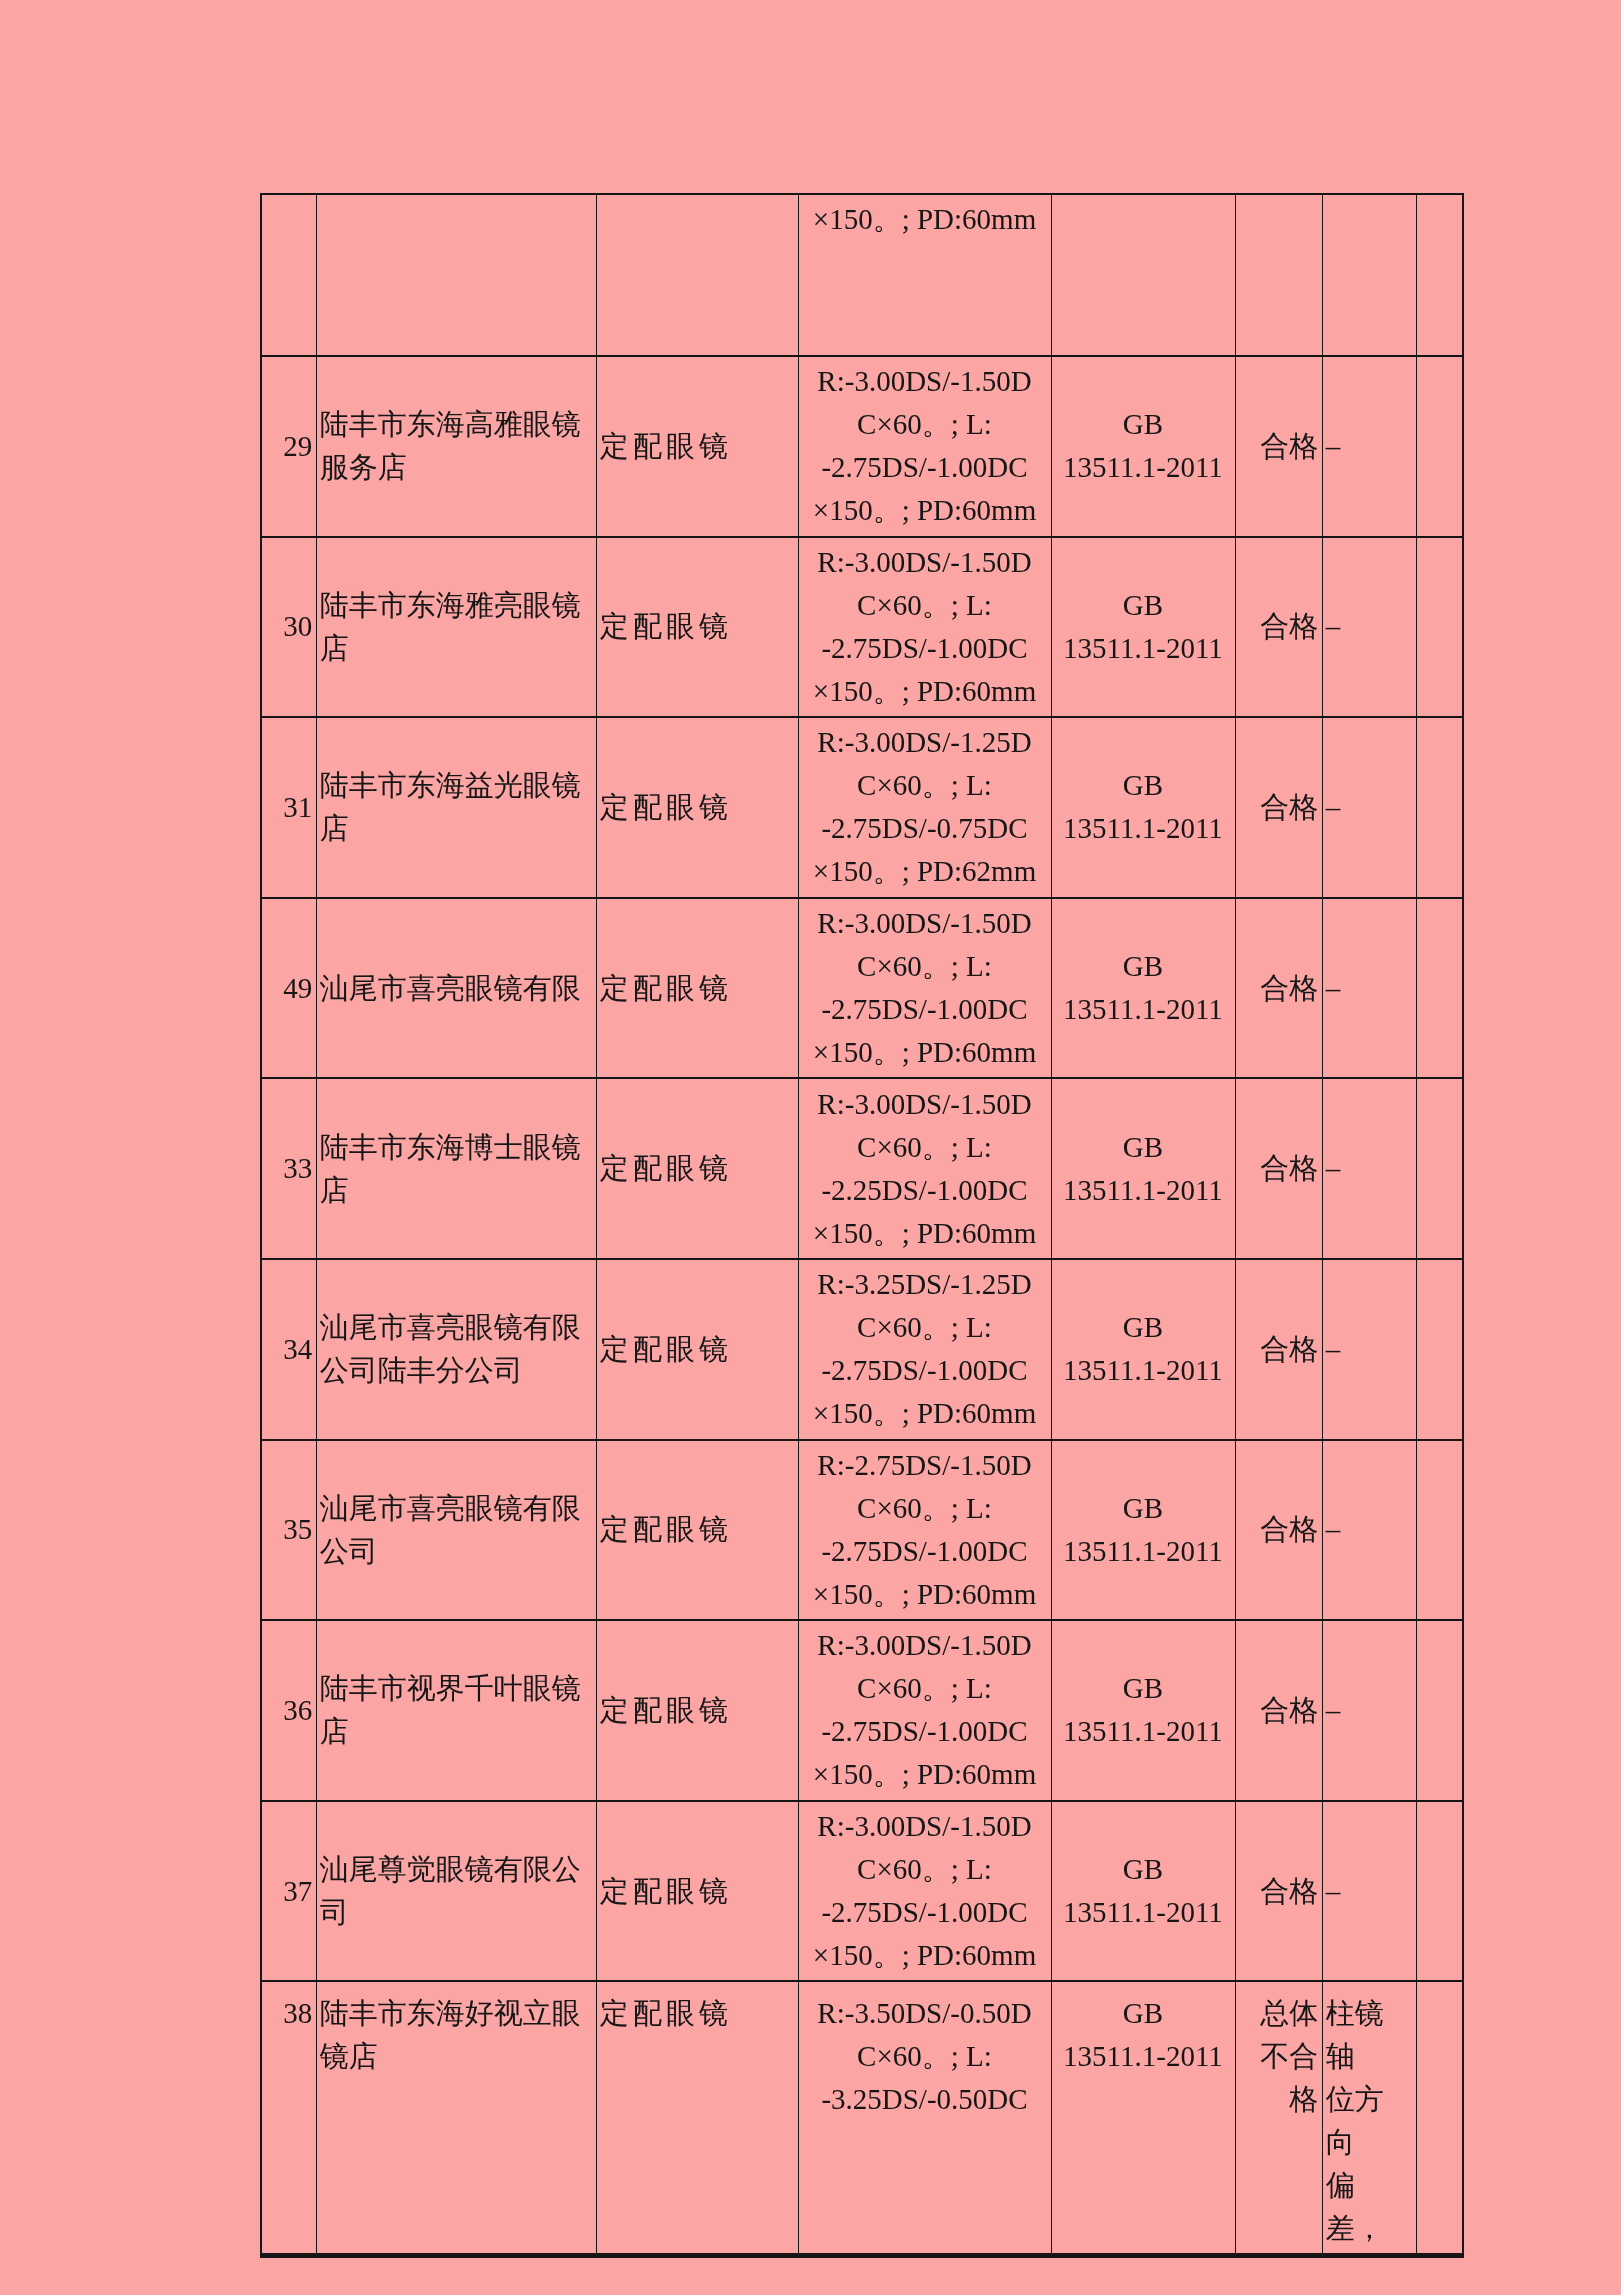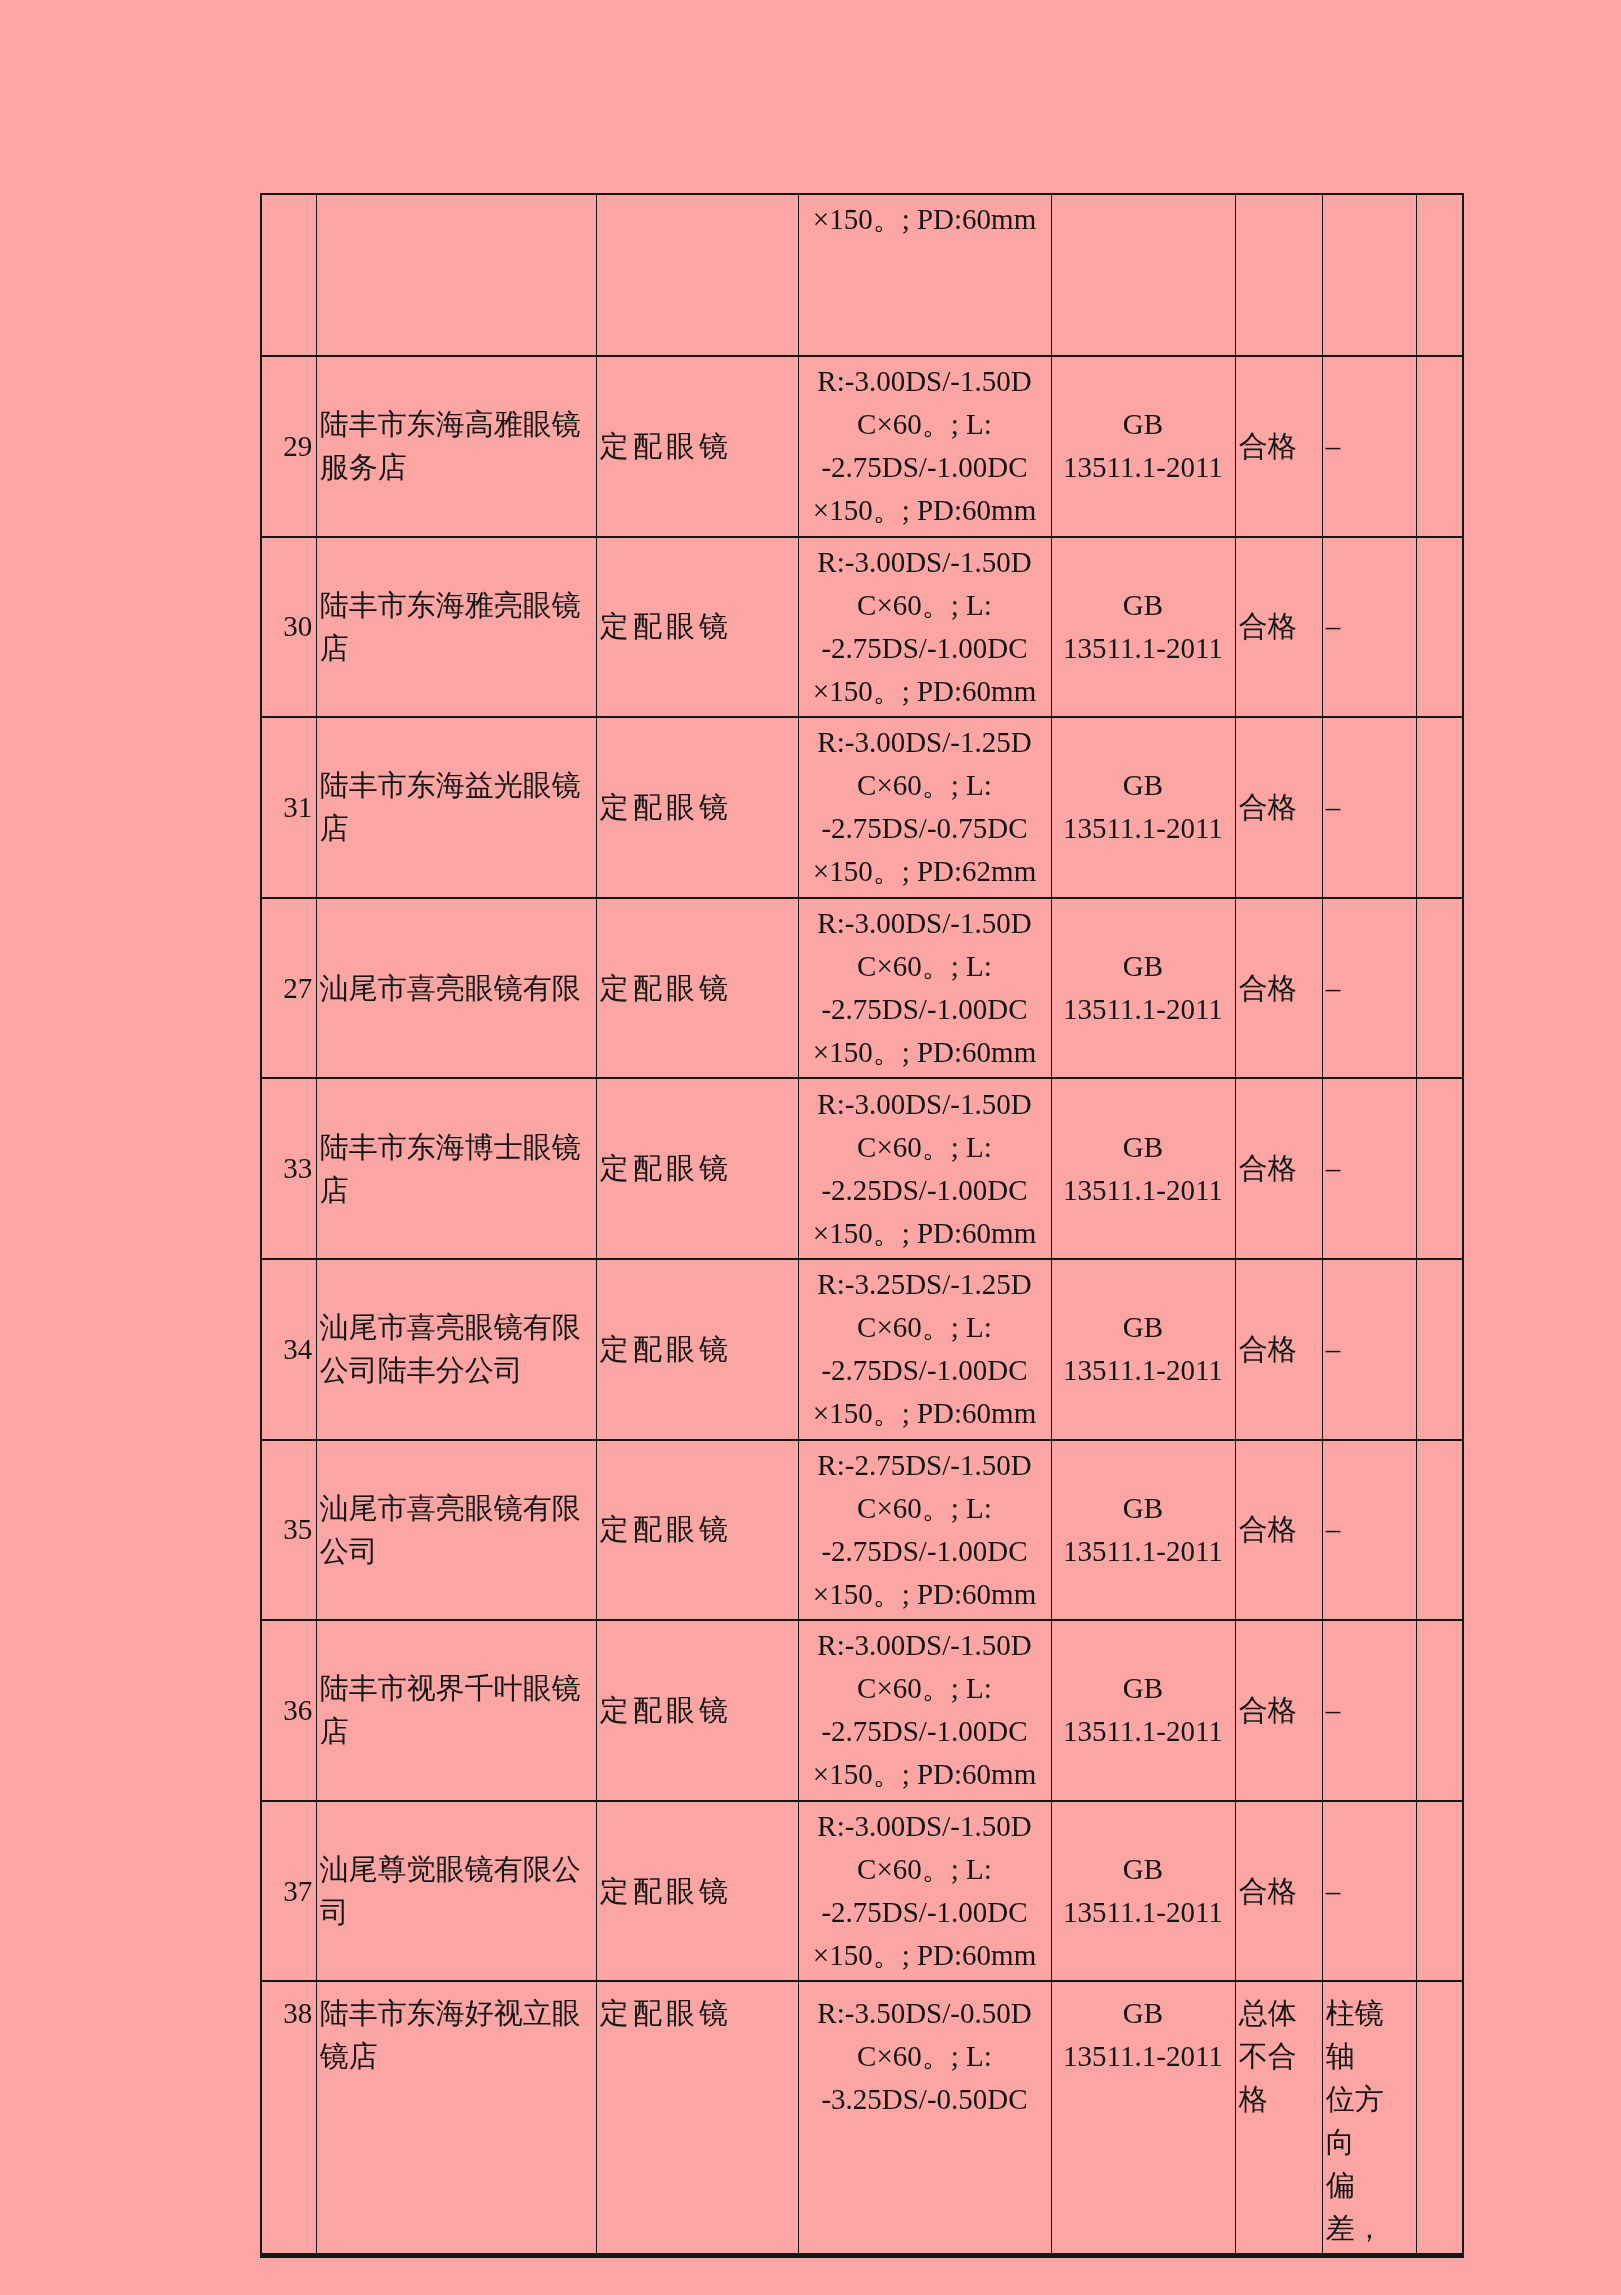--- a/index.html
+++ b/index.html
@@ -33,21 +33,21 @@
   tr.row-carry{height:162px;}
   tr.row-data{height:173px;}
   tr.row-last{height:129px;}
   tr.row-carry td{vertical-align:top;}
   tr.row-last td{vertical-align:top;padding-top:9.8px;}
   td.col-num{text-align:right;font-size:31px;}
   td.col-company{text-align:left;padding-left:9.8px;padding-right:1.6px;line-height:44px;}
   td.col-type{text-align:left;letter-spacing:4.1px;}
   td.col-spec{text-align:center;font-size:29px;line-height:41px;padding-left:1.6px;padding-right:1.6px;}
   td.col-standard{text-align:center;font-size:29px;line-height:41px;padding-left:4.9px;padding-right:1.6px;}
-  td.col-result{text-align:left;line-height:43px;padding-left:1.6px;padding-right:1.6px;}
+  td.col-result{text-align:right;line-height:43px;padding-left:1.6px;padding-right:1.6px;}
   td.col-remark{text-align:left;padding-left:3.3px;padding-right:1.6px;font-size:29px;line-height:43px;}
   td.col-extra{padding:0;}
 </style>
 </head>
 <body>
 
 <div class="page">
   <table class="insp">
     <colgroup>
       <col style="width:55px">
@@ -114,21 +114,21 @@
 -2.75DS/-0.75DC
 ×150。; PD:62mm</td>
         <td class="col-standard">GB
 13511.1-2011</td>
         <td class="col-result">合格</td>
         <td class="col-remark">–</td>
         <td class="col-extra"></td>
       </tr>
 
       <tr class="row-data">
-        <td class="col-num">27</td>
+        <td class="col-num">49</td>
         <td class="col-company">汕尾市喜亮眼镜有限</td>
         <td class="col-type">定配眼镜</td>
         <td class="col-spec">R:-3.00DS/-1.50D
 C×60。; L:
 -2.75DS/-1.00DC
 ×150。; PD:60mm</td>
         <td class="col-standard">GB
 13511.1-2011</td>
         <td class="col-result">合格</td>
         <td class="col-remark">–</td>

